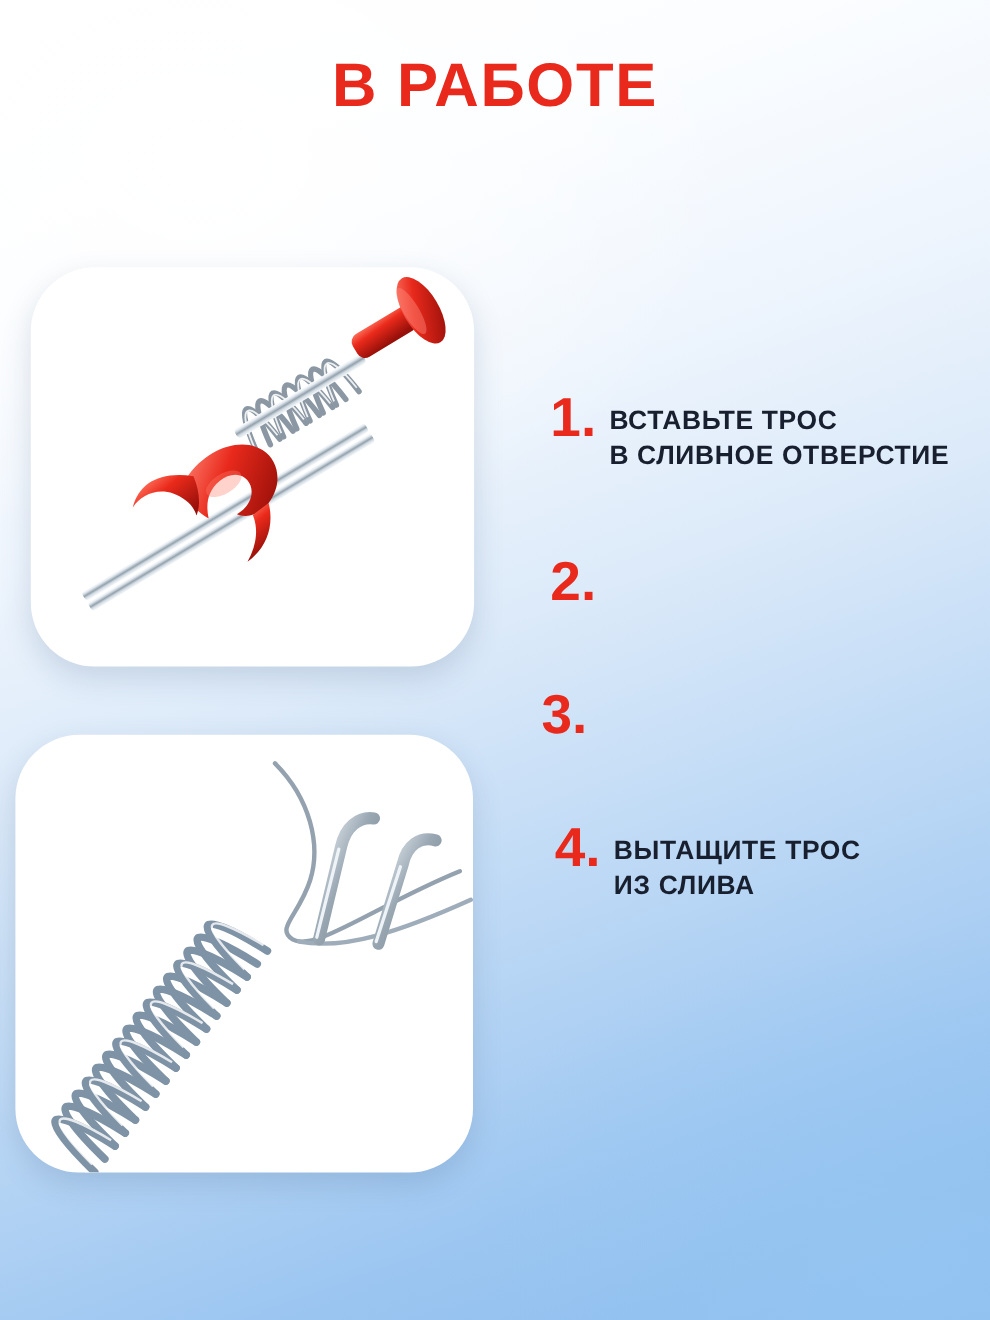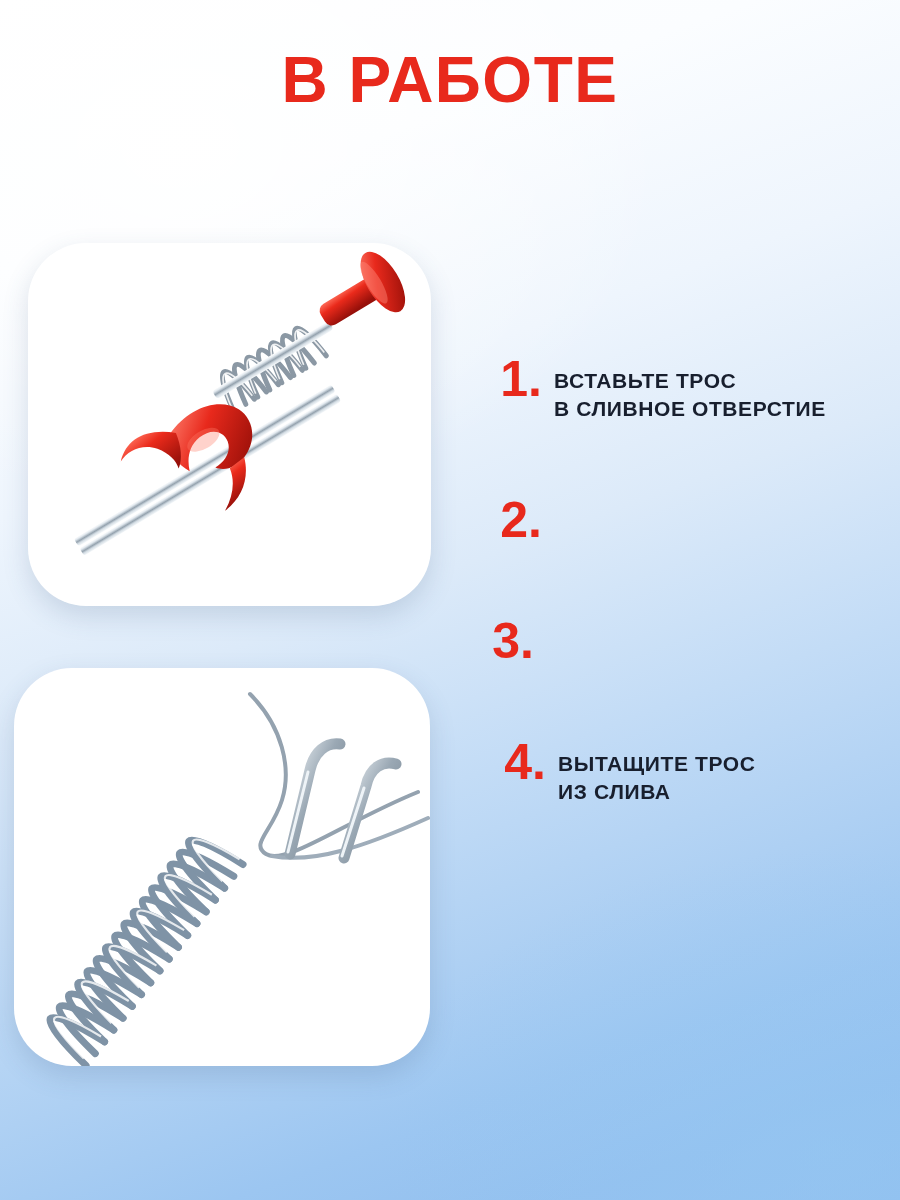--- a/index.html
+++ b/index.html
@@ -51,21 +51,21 @@
   .title-line {
     color: #e8291c;
     font-weight: 700;
     font-size: 63px;
     line-height: 1.02;
     letter-spacing: 1.5px;
     text-transform: uppercase;
     white-space: pre;
   }
   .title-line.l1 { font-size: 64px; }
-  .title-line.l2 { font-size: 64px; margin-top: 14px; }
+  .title-line.l2 { font-size: 56px; margin-top: 14px; }
 
   
   .card {
     position: absolute;
     background: #ffffff;
     border-radius: 58px;
     box-shadow: 0 10px 26px rgba(60,90,130,0.18);
     overflow: hidden;
     z-index: 3;
   }
@@ -106,21 +106,21 @@
     line-height: 0.9;
     margin-right: 12px;
     flex: 0 0 auto;
     min-width: 64px;
     text-align: right;
     padding-top: 2px;
   }
   .step-text {
     color: #181f2e;
     font-weight: 700;
-    font-size: 21px;
+    font-size: 24px;
     line-height: 1.32;
     letter-spacing: 0.6px;
     text-transform: uppercase;
     white-space: pre-line;
     padding-top: 12px;
   }
   .step-1 { margin-left: 26px; }
   .step-2 { margin-left: 26px; margin-top: 6px; }
   .step-3 { margin-left: 18px; margin-top: 4px; }
   .step-4 { margin-left: 30px; margin-top: 8px; }

